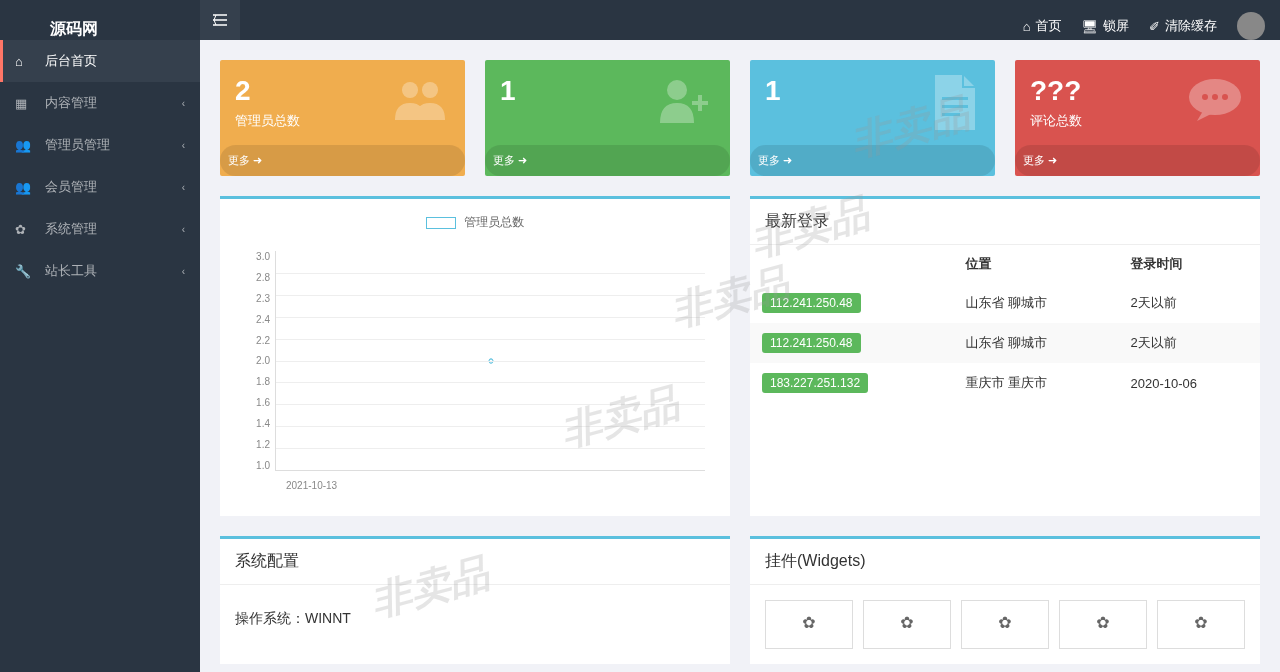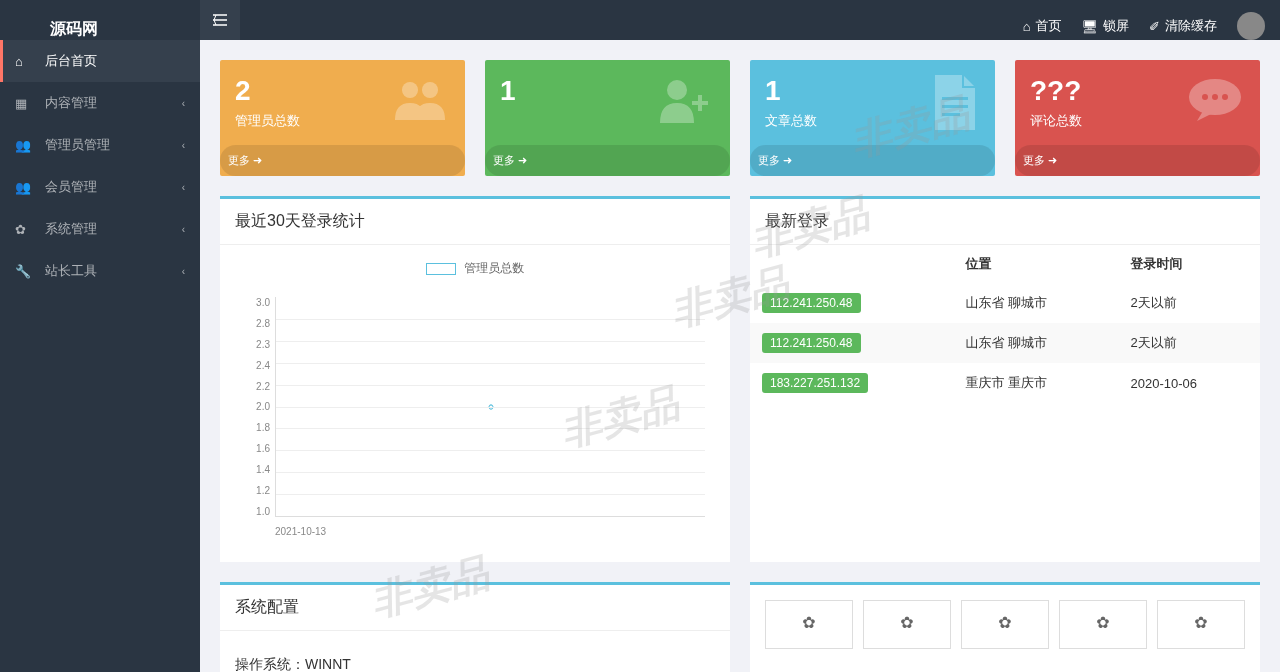--- a/index.html
+++ b/index.html
@@ -37,21 +37,21 @@
 .table td { padding: 10px 12px; font-size: 13px; }
 .table tbody tr:nth-child(even) { background: #f9f9f9; }
 .ip-badge { background: #5cb85c; color: #fff; padding: 3px 8px; border-radius: 3px; font-size: 12px; display: inline-block; }
 .chart-area { position: relative; height: 260px; padding: 10px 10px 30px 40px; }
 .chart-legend { text-align: center; font-size: 12px; color: #666; margin-bottom: 10px; }
 .legend-box { display: inline-block; width: 30px; height: 12px; border: 1px solid #5bc0de; vertical-align: middle; margin-right: 5px; }
 .y-axis { position: absolute; left: 0; top: 10px; bottom: 30px; width: 35px; display: flex; flex-direction: column; justify-content: space-between; }
 .y-tick { font-size: 10px; color: #888; text-align: right; }
 .chart-grid { position: absolute; left: 40px; right: 10px; top: 10px; bottom: 30px; border-left: 1px solid #ddd; border-bottom: 1px solid #ddd; }
 .grid-line { position: absolute; left: 0; right: 0; border-top: 1px solid #eee; }
-.x-label { position: absolute; bottom: 10px; left: 40px; font-size: 10px; color: #888; }
+.x-label { position: absolute; bottom: 10px; left: 51px; font-size: 10px; color: #888; }
 .chart-point { position: absolute; width: 5px; height: 5px; border: 1px solid #5bc0de; background: #fff; border-radius: 50%; left: 50%; top: 50%; transform: translate(-50%, -50%) rotate(45deg); }
 .config-row { padding: 10px 0; font-size: 14px; color: #333; }
 .widget-grid { display: grid; grid-template-columns: repeat(5, 1fr); gap: 10px; }
 .widget-btn { border: 1px solid #ddd; padding: 12px 8px; text-align: center; cursor: pointer; background: #fff; position: relative; }
 .widget-btn .gear { font-size: 16px; color: #666; margin-bottom: 4px; }
 .watermark { position: absolute; pointer-events: none; font-size: 40px; color: rgba(150,150,150,0.25); transform: rotate(-15deg); font-style: italic; font-weight: bold; z-index: 50; }
 svg { display: block; }
 </style>
 </head>
 <body>
@@ -142,21 +142,20 @@
               <path d="M5 48 Q5 28 22 28 Q39 28 39 48 Z" fill="#fff"></path>
               <path d="M45 20 v16 M37 28 h16" stroke="#fff" stroke-width="4"></path>
             </svg>
           </div>
         </div>
         <div class="stat-footer">更多 <span>➜</span></div>
       </div>
       <div class="stat-card blue">
         <div class="stat-body">
           <div class="stat-value">1</div>
-          <div class="stat-label">文章总数</div>
           <div class="stat-icon">
             <svg width="50" height="55" viewBox="0 0 50 55">
               <path d="M5 0 h28 l12 12 v43 h-40 Z" fill="#fff"></path>
               <path d="M33 0 v12 h12" fill="none" stroke="#5bc0de" stroke-width="2"></path>
               <rect x="12" y="22" width="26" height="3" fill="#5bc0de"></rect>
               <rect x="12" y="30" width="26" height="3" fill="#5bc0de"></rect>
               <rect x="12" y="38" width="18" height="3" fill="#5bc0de"></rect>
             </svg>
           </div>
         </div>
@@ -175,21 +174,20 @@
               <circle cx="40" cy="22" r="3" fill="#d9534f"></circle>
             </svg>
           </div>
         </div>
         <div class="stat-footer">更多 <span>➜</span></div>
       </div>
     </div>
 
   <div class="row2">
     <div class="panel">
-      <div class="panel-header">最近30天登录统计</div>
       <div class="panel-body">
         <div class="chart-legend">
           <span class="legend-box"></span>
           <span>管理员总数</span>
         </div>
         <div class="chart-area">
           <div class="y-axis" id="y-axis">
               <div class="y-tick">3.0</div>
               <div class="y-tick">2.8</div>
               <div class="y-tick">2.3</div>
@@ -254,20 +252,21 @@
 
   <div class="row2">
     <div class="panel">
       <div class="panel-header">系统配置</div>
       <div class="panel-body" id="config-rows">
           <div class="config-row"><span>操作系统：</span><span>WINNT</span></div>
         </div>
     </div>
 
     <div class="panel">
+      <div class="panel-header">挂件(Widgets)</div>
       <div class="panel-body">
         <div class="widget-grid" id="widget-grid">
             <div class="widget-btn">
               <div class="gear">✿</div>
             </div>
             <div class="widget-btn">
               <div class="gear">✿</div>
             </div>
             <div class="widget-btn">
               <div class="gear">✿</div>

